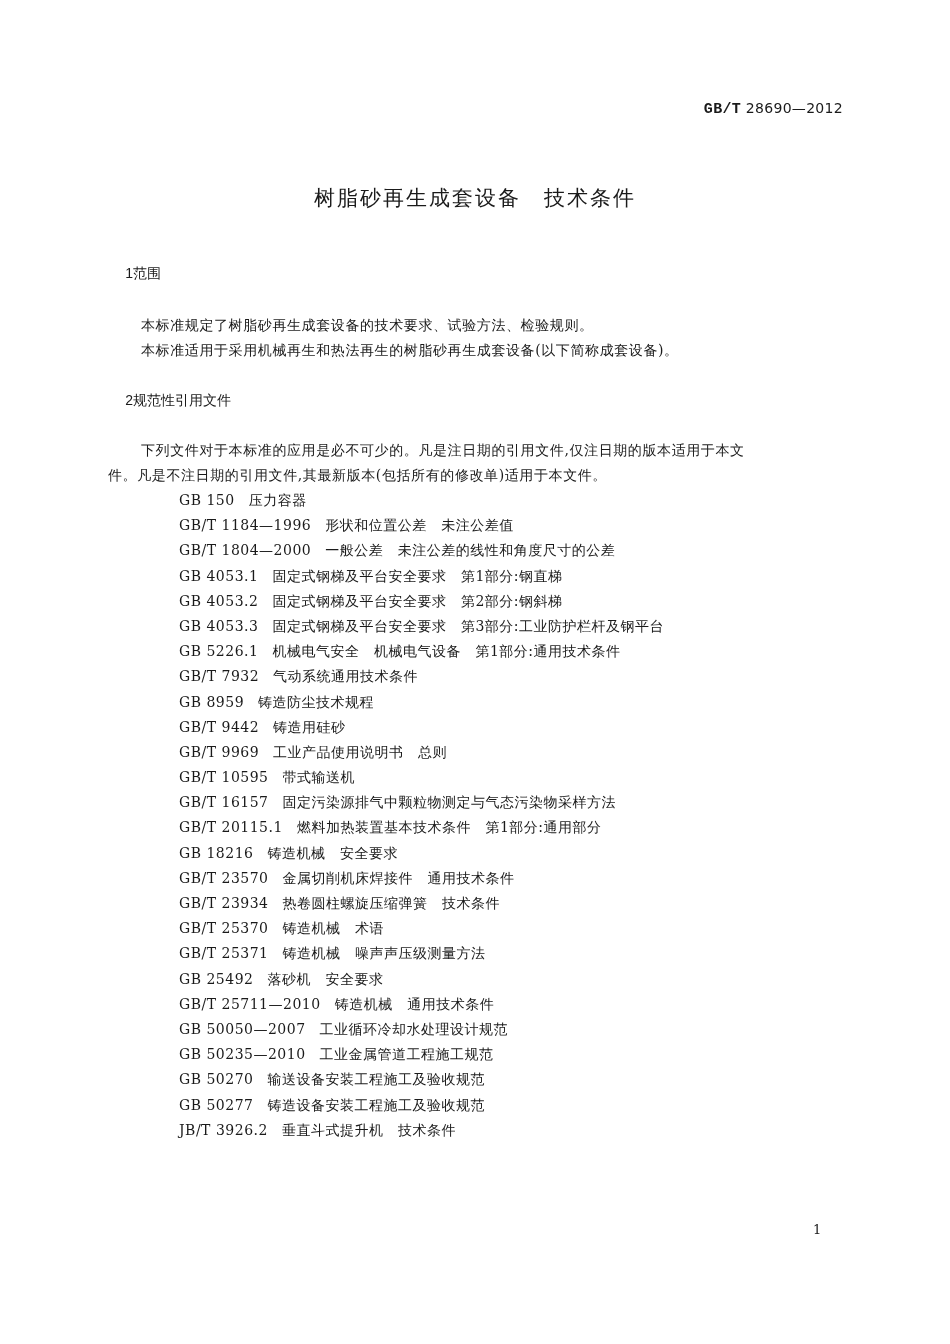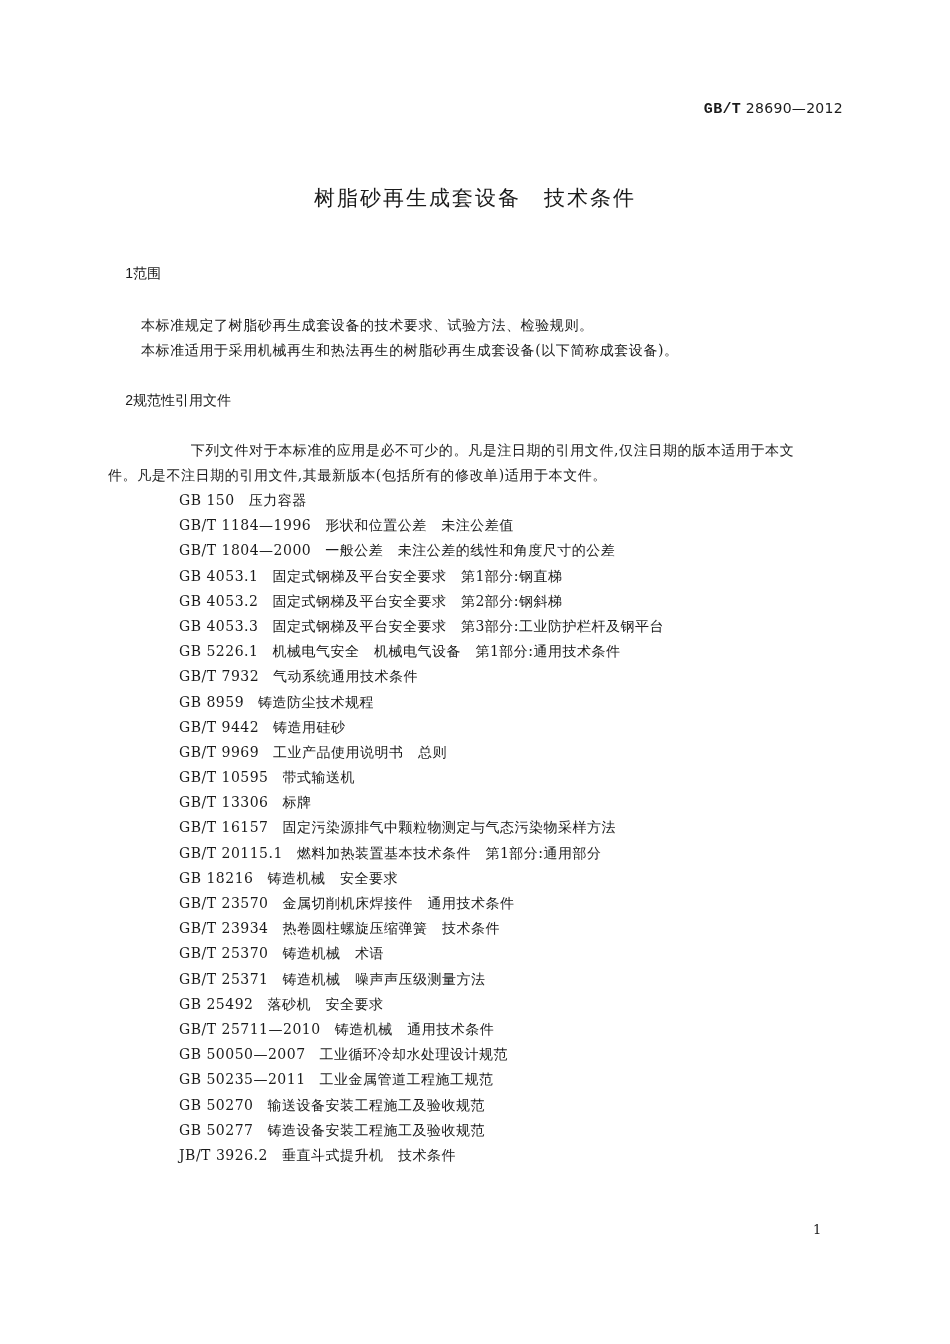--- a/index.html
+++ b/index.html
@@ -37,50 +37,49 @@
   <span class="indent"></span><span>本标准规定了树脂砂再生成套设备的技术要求、试验方法、检验规则。</span>
 </div>
 <div class="para" style="top:338px;">
   <span class="indent"></span><span>本标准适用于采用机械再生和热法再生的树脂砂再生成套设备(以下简称成套设备)。</span>
 </div>
 
 <div class="section-heading" style="top:392px;">
   <span class="num">2</span><span>规范性引用文件</span>
 </div>
 
-<div class="para" style="top:438px;text-align:center;">
+<div class="para" style="top:438px;">
   <span class="indent"></span><span>下列文件对于本标准的应用是必不可少的。凡是注日期的引用文件,仅注日期的版本适用于本文</span>
 </div>
 <div class="para" style="top:463px;">
   <span>件。凡是不注日期的引用文件,其最新版本(包括所有的修改单)适用于本文件。</span>
 </div>
 
 <ul class="ref-list" id="ref-list">
     <li><span class="code">GB 150</span><span>压力容器</span></li>
     <li><span class="code">GB/T 1184—1996</span><span>形状和位置公差　未注公差值</span></li>
     <li><span class="code">GB/T 1804—2000</span><span>一般公差　未注公差的线性和角度尺寸的公差</span></li>
     <li><span class="code">GB 4053.1</span><span>固定式钢梯及平台安全要求　第1部分:钢直梯</span></li>
     <li><span class="code">GB 4053.2</span><span>固定式钢梯及平台安全要求　第2部分:钢斜梯</span></li>
     <li><span class="code">GB 4053.3</span><span>固定式钢梯及平台安全要求　第3部分:工业防护栏杆及钢平台</span></li>
     <li><span class="code">GB 5226.1</span><span>机械电气安全　机械电气设备　第1部分:通用技术条件</span></li>
     <li><span class="code">GB/T 7932</span><span>气动系统通用技术条件</span></li>
     <li><span class="code">GB 8959</span><span>铸造防尘技术规程</span></li>
     <li><span class="code">GB/T 9442</span><span>铸造用硅砂</span></li>
     <li><span class="code">GB/T 9969</span><span>工业产品使用说明书　总则</span></li>
     <li><span class="code">GB/T 10595</span><span>带式输送机</span></li>
-    <li><span class="code">GB/T 13306</span><span>标牌</span></li>
     <li><span class="code">GB/T 16157</span><span>固定污染源排气中颗粒物测定与气态污染物采样方法</span></li>
     <li><span class="code">GB/T 20115.1</span><span>燃料加热装置基本技术条件　第1部分:通用部分</span></li>
     <li><span class="code">GB 18216</span><span>铸造机械　安全要求</span></li>
     <li><span class="code">GB/T 23570</span><span>金属切削机床焊接件　通用技术条件</span></li>
     <li><span class="code">GB/T 23934</span><span>热卷圆柱螺旋压缩弹簧　技术条件</span></li>
     <li><span class="code">GB/T 25370</span><span>铸造机械　术语</span></li>
     <li><span class="code">GB/T 25371</span><span>铸造机械　噪声声压级测量方法</span></li>
     <li><span class="code">GB 25492</span><span>落砂机　安全要求</span></li>
     <li><span class="code">GB/T 25711—2010</span><span>铸造机械　通用技术条件</span></li>
     <li><span class="code">GB 50050—2007</span><span>工业循环冷却水处理设计规范</span></li>
-    <li><span class="code">GB 50235—2011</span><span>工业金属管道工程施工规范</span></li>
+    <li><span class="code">GB 50235—2010</span><span>工业金属管道工程施工规范</span></li>
     <li><span class="code">GB 50270</span><span>输送设备安装工程施工及验收规范</span></li>
     <li><span class="code">GB 50277</span><span>铸造设备安装工程施工及验收规范</span></li>
     <li><span class="code">JB/T 3926.2</span><span>垂直斗式提升机　技术条件</span></li>
   </ul>
 
 <div class="page-number">1</div>
 
 </body></html>

